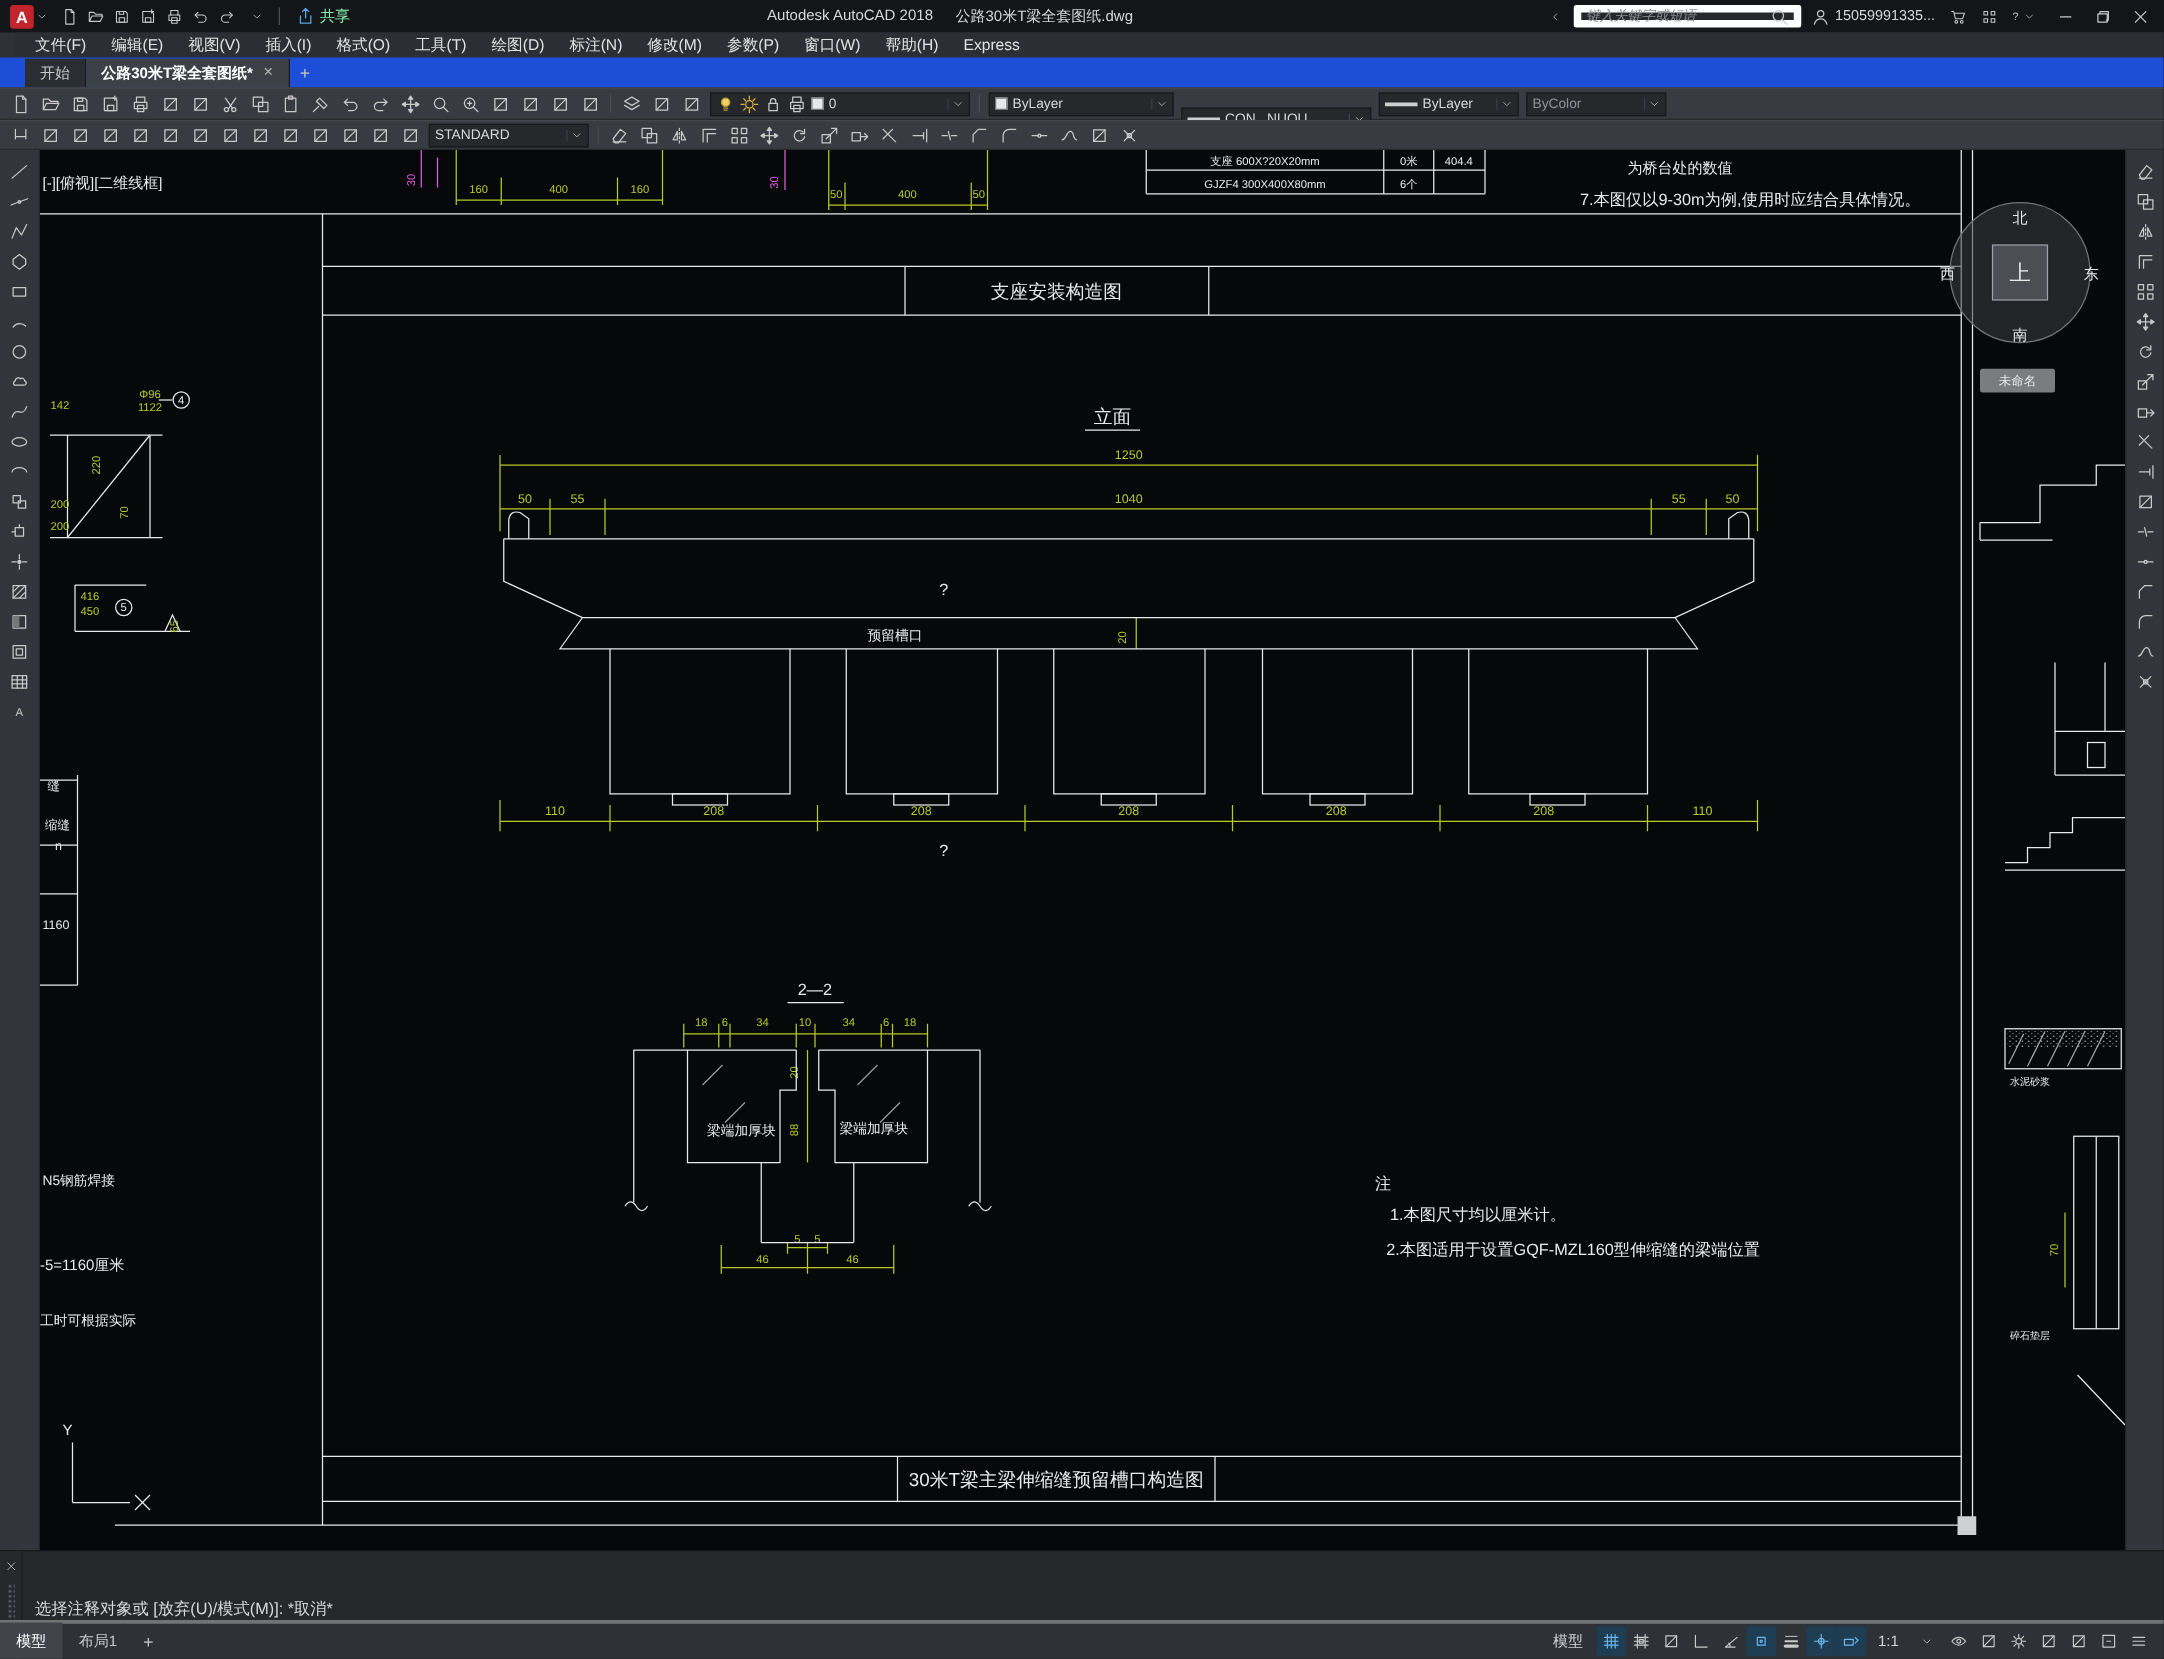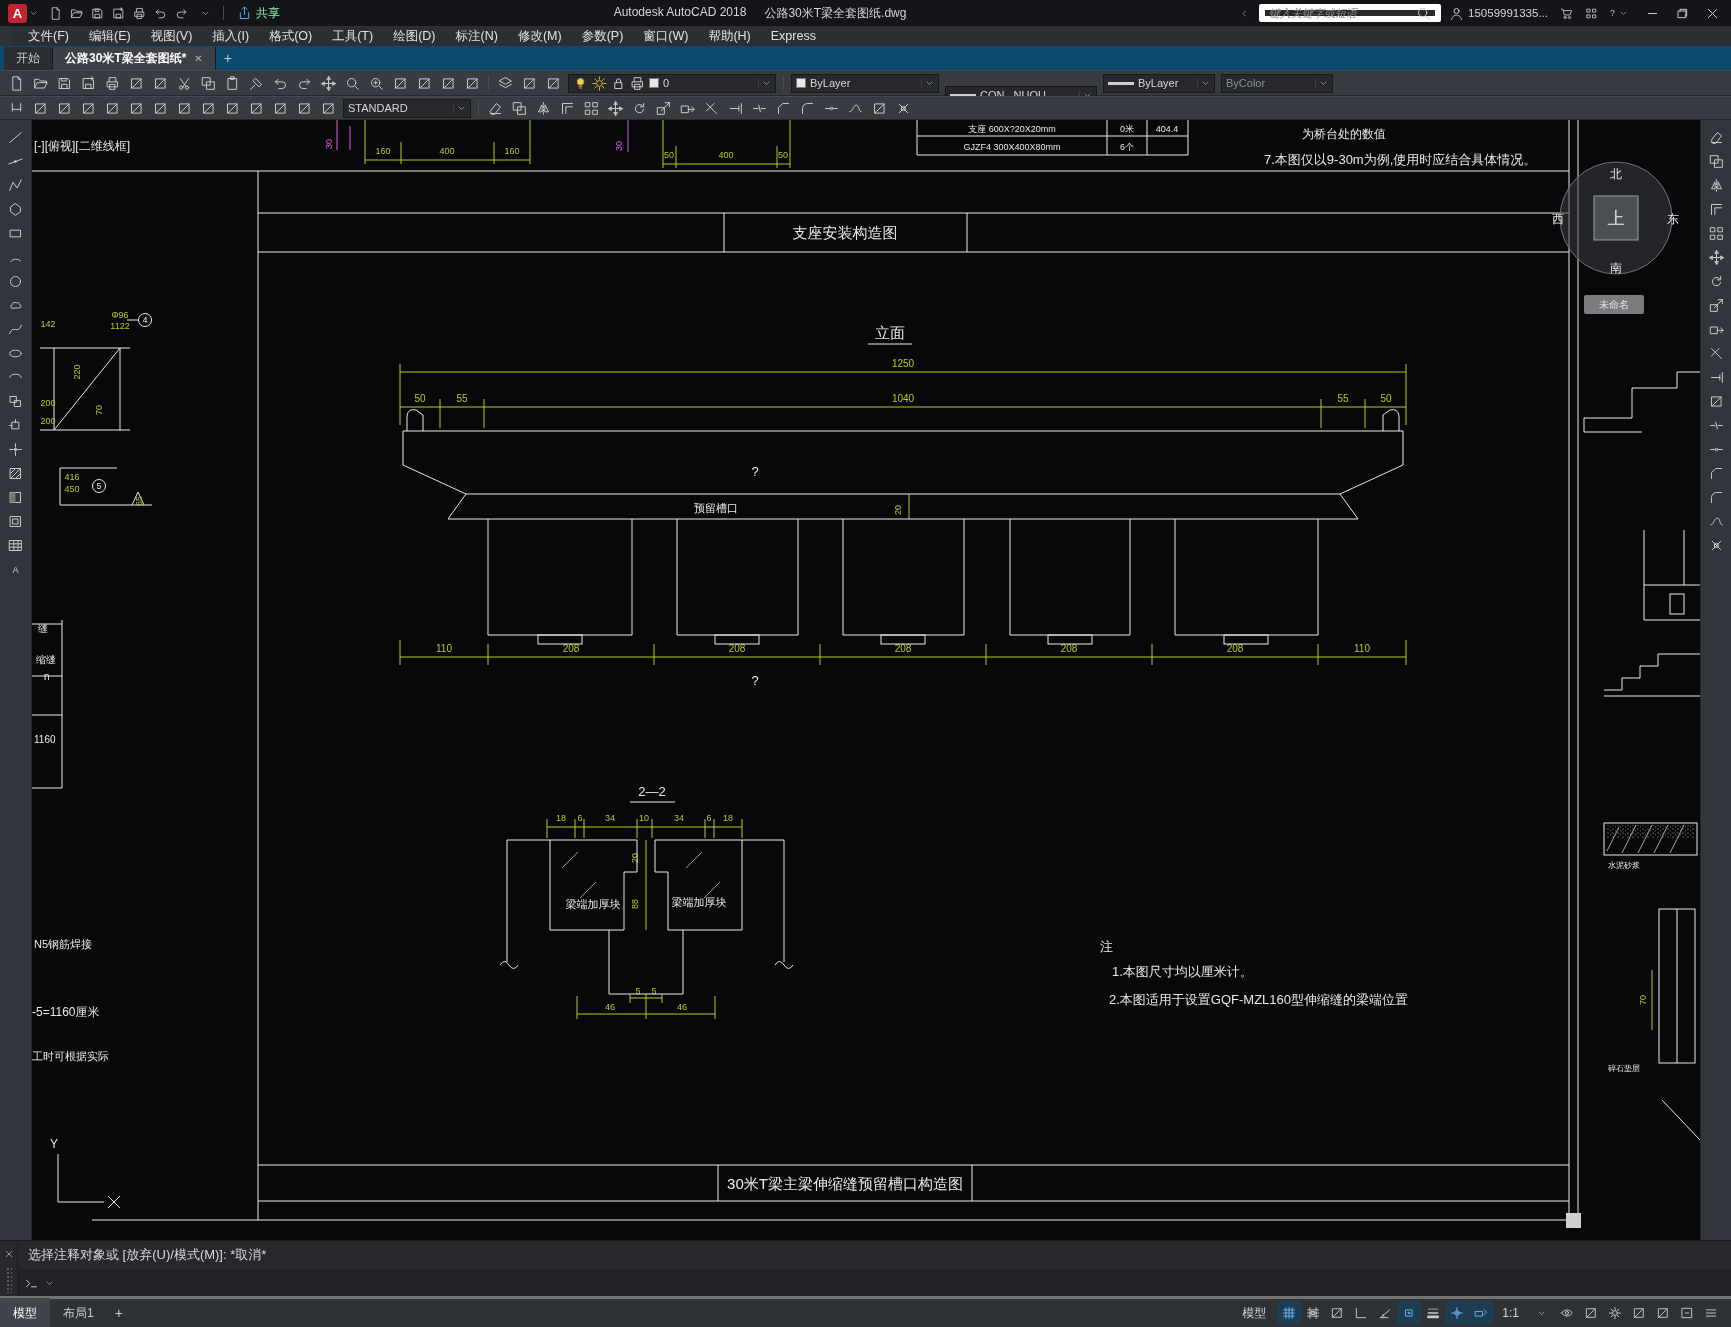--- a/index.html
+++ b/index.html
@@ -27,21 +27,21 @@
   .win-btns { display:flex; margin-left:6px; }
   .wbtn { width:30px; height:26px; display:flex; align-items:center; justify-content:center; }
   .icon { display:inline-flex; align-items:center; justify-content:center; }
   .icon[data-icon="caret"] svg, .icon[data-icon="caret-left"] svg { width:9px; height:9px; }
 
   
   #menubar { height:20px; background:#2b2e33; display:flex; align-items:center; padding-left:6px;margin-left:12px; }
   .menu-item { padding:0 10px; font-size:12.5px; color:#e2e2e2; height:20px; line-height:20px; white-space:nowrap; }
 
   
-  #tabsrow { height:24px; background:#0c4a6e; display:flex; align-items:center; padding-left:4px; }
+  #tabsrow { height:24px; background:#1d4ed8; display:flex; align-items:center; padding-left:20px; }
   .ftab { height:23px; display:flex; align-items:center; padding:0 12px; font-size:12px; color:#c9c9c9;
     background:#2a2d31; border-right:1px solid #17191c; gap:8px; white-space:nowrap; }
   .ftab.active { background:#3d4147; color:#fff;font-weight:bold; }
   .tabx { font-size:10px; color:#b6b6b6; }
   .ftab.plus { background:transparent; border:none; color:#c9c9c9; font-size:14px; padding:0 8px; }
 
   
   #tb1 { height:26px; } #tb2 { height:24px; }
   .tbrow { background:#383b41; border-top:1px solid #45484e; border-bottom:1px solid #26282c;
     display:flex; align-items:center; padding:0 4px; }
@@ -79,21 +79,21 @@
   .magl { stroke:#e25ae2; fill:none; }
 
   
   #cmd { height:56px; background:#26282c; display:grid; grid-template-columns:18px 1fr; border-top:1px solid #17181a; }
   .cmd-left { display:flex; flex-direction:column; align-items:center; padding-top:4px; gap:4px;
     background:#26282c; border-right:1px solid #1b1d20; }
   .cmd-left .icon svg { width:10px; height:10px; }
   .cmd-grip { width:6px; flex:1; margin-bottom:4px;
     background:radial-gradient(#5a5d61 1px, transparent 1.2px); background-size:4px 4px; }
   .cmd-rows { display:flex; flex-direction:column; }
-  .cmd-hist { height:28px; display:flex; align-items:center; padding-left:10px; color:#d8d8d8; font-size:13px; }
+  .cmd-hist { height:28px; display:flex; align-items:center; padding-left:10px; color:#d8d8d8; font-size:13px;margin-top:32px; }
   .cmd-in { height:28px; background:#1f2124; display:flex; align-items:center; padding-left:6px; gap:6px; }
   .cmd-in input { flex:1; background:transparent; border:none; outline:none; color:#d8d8d8; font-size:13px; font-style:italic; }
   .cmd-in input::placeholder { color:#9a9da1; font-style:italic; }
 
   
   #statusbar { height:31px; background:#2e3237; display:flex; align-items:center; border-top:3px solid #737373; }
   .lay-tabs { display:flex; align-items:center; height:31px; }
   .ltab { padding:0 13px; height:31px; line-height:31px; font-size:12px; color:#c6c9cc; }
   .ltab.active { background:#41454b; color:#fff; }
   .ltab.plus { padding:0 8px; font-size:14px; }

